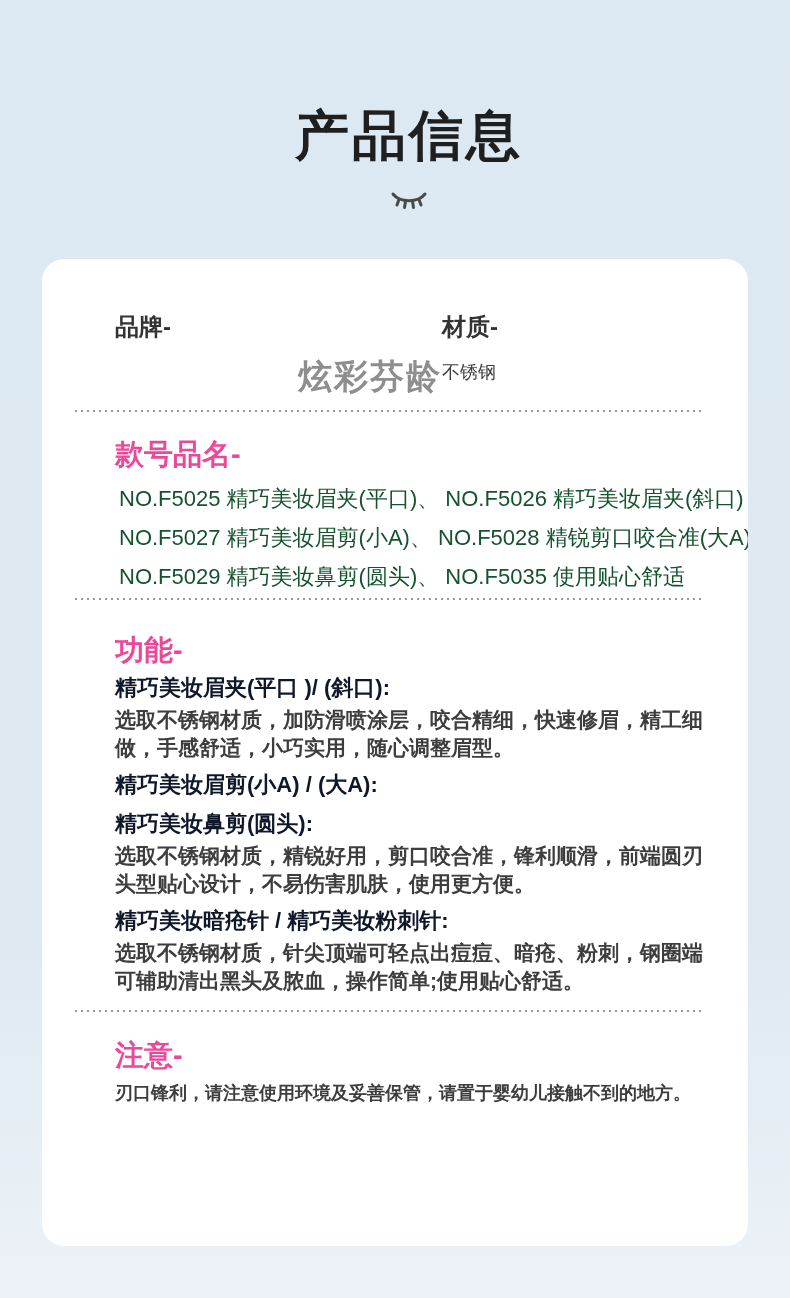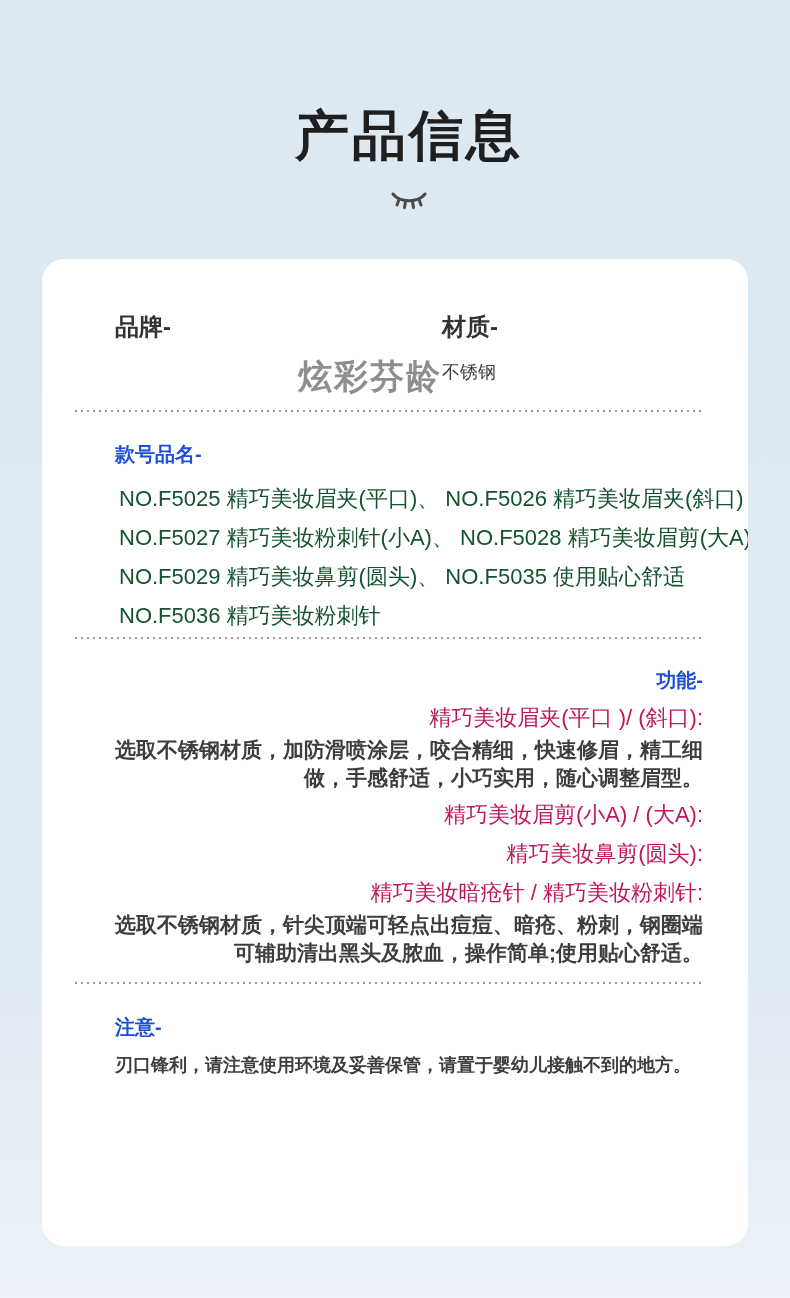--- a/index.html
+++ b/index.html
@@ -61,43 +61,43 @@
   .divider {
     height: 2px;
     background-image: repeating-linear-gradient(90deg,
       #9b9b9b 0, #9b9b9b 2px, transparent 2px, transparent 6px);
   }
   .divider-1 { margin-top: 10px; }
   .divider-2 { margin-top: 4px; }
   .divider-3 { margin-top: 16px; }
 
   .heading {
-    font-size: 20px;
+    font-size: 29px;
     font-weight: 700;
     line-height: 32px;
-    color: #1d4ed8;
+    color: #ec4899;
   }
   .models { margin-top: 26px; }
   .model-lines { margin-top: 11px; }
   .model-line {
     margin: 4px;
     font-size: 22px;
     line-height: 35px;
     color: #14532d;
     white-space: nowrap;
   }
 
-  .functions { margin-top: 25px; text-align: right; }
+  .functions { margin-top: 34px; }
   .fn-item { margin-top: 7px; }
   .fn-item + .fn-item { margin-top: 9px; }
   .fn-name {
     font-size: 22px;
-    font-weight: 400;
+    font-weight: 700;
     line-height: 30px;
-    color: #be185d;
+    color: #0f172a;
   }
   .fn-desc {
     margin: 3px 0 0;
     font-size: 21px;
     line-height: 27.5px;
     color: #3d3d3d;
     font-weight: bold;
   }
 
   .notice { margin-top: 27px; }
@@ -133,42 +133,42 @@
         <div class="value">不锈钢</div>
       </div>
     </div>
 
     <div class="divider divider-1"></div>
 
     <div class="models indent">
       <div class="heading">款号品名-</div>
       <div class="model-lines">
         <p class="model-line">NO.F5025 精巧美妆眉夹(平口)、 NO.F5026 精巧美妆眉夹(斜口)</p>
-        <p class="model-line">NO.F5027 精巧美妆粉刺针(小A)、 NO.F5028 精巧美妆眉剪(大A)</p>
+        <p class="model-line">NO.F5027 精巧美妆眉剪(小A)、 NO.F5028 精锐剪口咬合准(大A)</p>
         <p class="model-line">NO.F5029 精巧美妆鼻剪(圆头)、 NO.F5035 使用贴心舒适</p>
-        <p class="model-line">NO.F5036 精巧美妆粉刺针</p>
       </div>
     </div>
 
     <div class="divider divider-2"></div>
 
     <div class="functions indent">
       <div class="heading">功能-</div>
 
       <div class="fn-item">
         <div class="fn-name">精巧美妆眉夹(平口 )/ (斜口):</div>
         <p class="fn-desc">选取不锈钢材质，加防滑喷涂层，咬合精细，快速修眉，精工细做，手感舒适，小巧实用，随心调整眉型。</p>
       </div>
 
       <div class="fn-item">
         <div class="fn-name">精巧美妆眉剪(小A) / (大A):</div>
       </div>
 
       <div class="fn-item">
         <div class="fn-name">精巧美妆鼻剪(圆头):</div>
+        <p class="fn-desc">选取不锈钢材质，精锐好用，剪口咬合准，锋利顺滑，前端圆刃头型贴心设计，不易伤害肌肤，使用更方便。</p>
       </div>
 
       <div class="fn-item">
         <div class="fn-name">精巧美妆暗疮针 / 精巧美妆粉刺针:</div>
         <p class="fn-desc">选取不锈钢材质，针尖顶端可轻点出痘痘、暗疮、粉刺，钢圈端可辅助清出黑头及脓血，操作简单;使用贴心舒适。</p>
       </div>
     </div>
 
     <div class="divider divider-3"></div>
 

